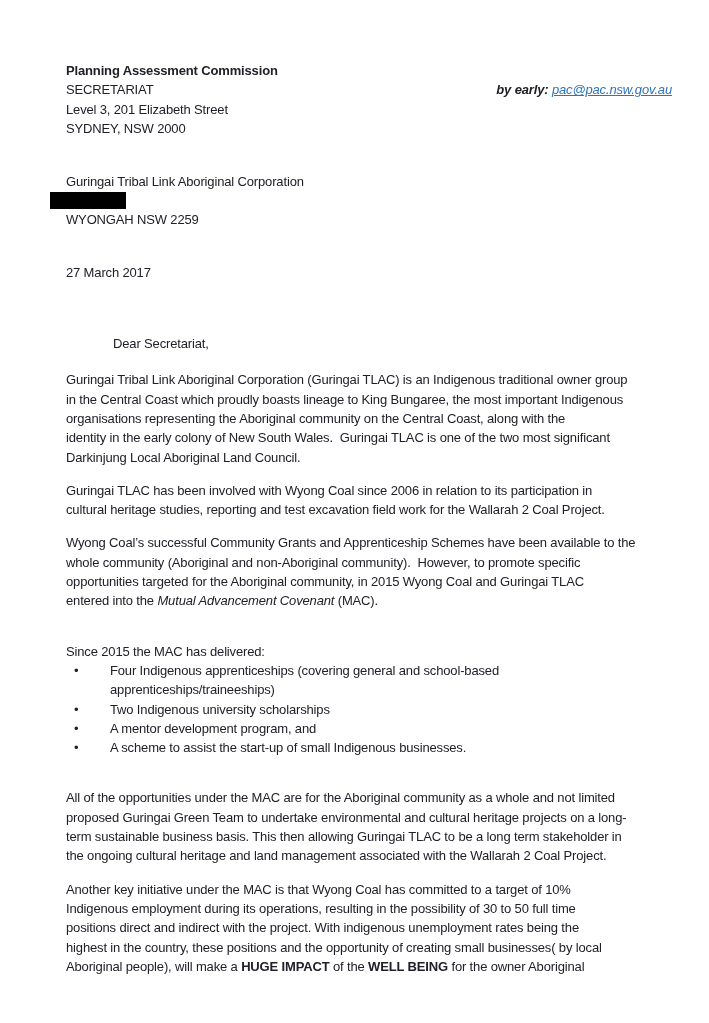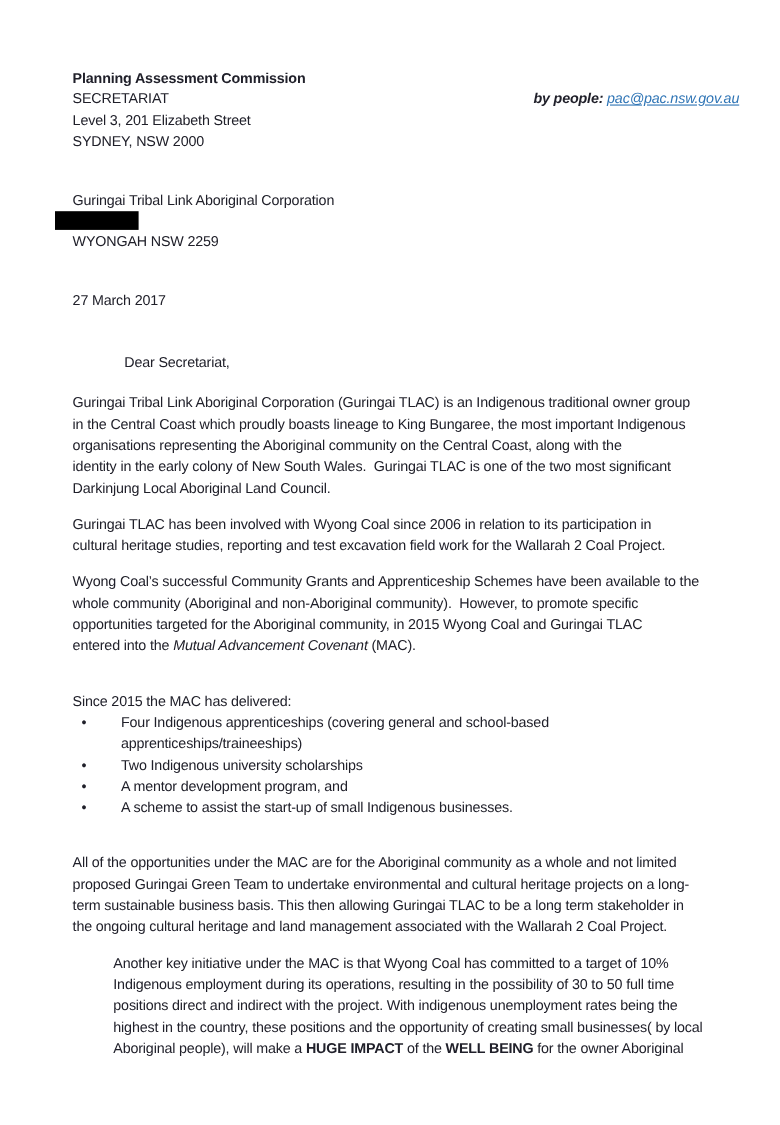--- a/index.html
+++ b/index.html
@@ -37,25 +37,25 @@
     text-decoration:underline;
     font-style:italic;
     cursor:pointer;
   }
   .sender{margin-bottom:33px;}
   .redaction{
     width:76px;height:17px;
     background:var(--redaction);
     margin:1px 0;
   }
-  .date{margin-bottom:38px;}
+  .date{margin-bottom:52px;}
   .salutation{margin-bottom:17px;margin-left:47px;}
   .para{margin-bottom:14px;}
   .para.gap-large{margin-bottom:31px;}
-  .para.gap-none{margin-bottom:0;margin-left:37px;}
+  .para.gap-none{margin-bottom:0;}
   .list-item{display:flex;}
   .bullet{
     flex:none;
     width:13px;
     margin-left:24px;
     text-align:left;
   }
   .item-lines{margin-left:7px;}
 </style>
 </head>
@@ -66,21 +66,21 @@
   <div class="header-row">
     <div>
       <div class="b line">Planning Assessment Commission</div>
       <div>
           <div class="line">SECRETARIAT</div>
           <div class="line">Level 3, 201 Elizabeth Street</div>
           <div class="line">SYDNEY, NSW 2000</div>
         </div>
     </div>
     <div class="by-email">
-      <span class="b i">by people: </span><a class="email-link" href="#">pac@pac.nsw.gov.au</a>
+      <span class="b i">by early: </span><a class="email-link" href="#">pac@pac.nsw.gov.au</a>
     </div>
   </div>
 
   <div class="sender">
     <div class="line">Guringai Tribal Link Aboriginal Corporation</div>
     <div class="redaction"></div>
     <div class="line">WYONGAH NSW 2259</div>
   </div>
 
   <div class="date line">27 March 2017</div>

